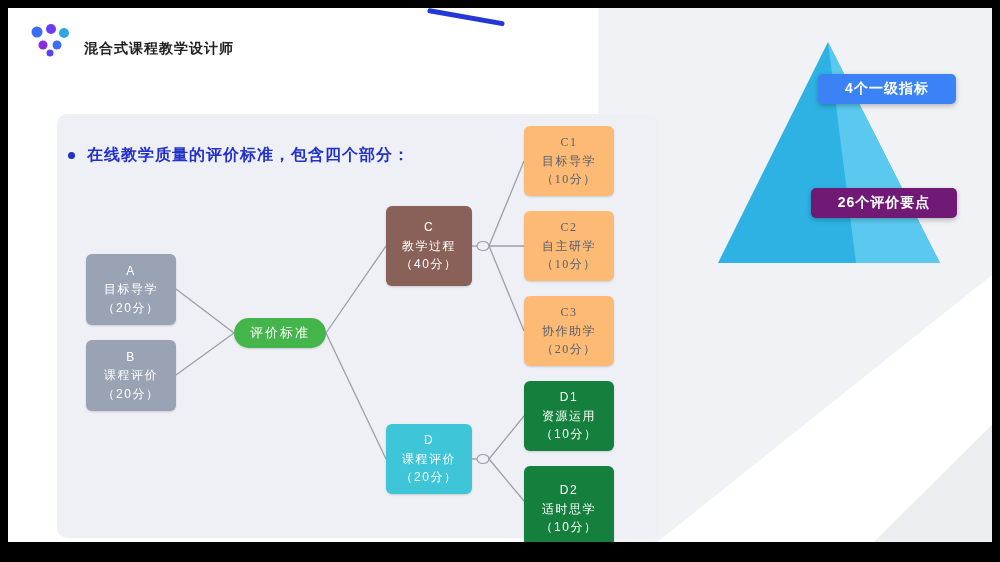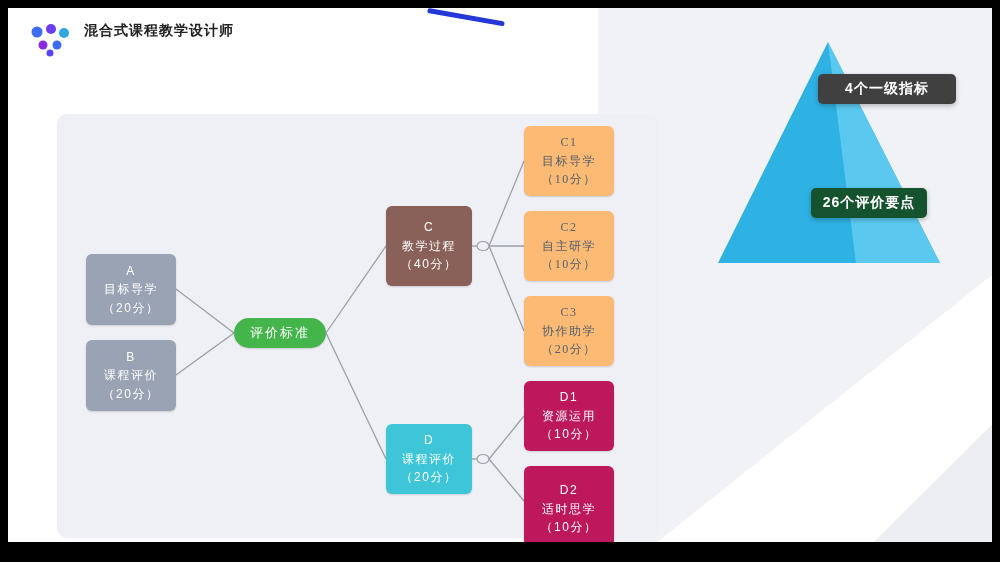--- a/index.html
+++ b/index.html
@@ -18,21 +18,21 @@
   }
   .deco-gray-corner{
     position:absolute;inset:0;background:#eceef1;
     clip-path:polygon(88% 100%, 100% 100%, 100% 78%);
   }
   .blue-slash{
     position:absolute;left:420px;top:0;width:78px;height:5px;background:#2438d8;
     transform:rotate(10deg);transform-origin:left top;border-radius:2px;
   }
   
-  .brand-row{position:absolute;left:20px;top:14px;display:flex;align-items:flex-start;gap:10px;}
+  .brand-row{position:absolute;left:20px;top:14px;display:flex;align-items:flex-end;gap:10px;}
   .brand-text{font-size:14px;font-weight:bold;color:#222;letter-spacing:1px;}
   
   .title-row{position:absolute;left:49px;top:76px;display:flex;align-items:center;gap:10px;}
   .title-square{width:13px;height:13px;background:#111;}
   .page-title{font-size:21px;font-weight:bold;color:#111;letter-spacing:0.5px;}
   
   .panel{
     position:absolute;left:49px;top:106px;width:602px;height:424px;
     background:#eef0f5;border-radius:10px;
   }
@@ -44,32 +44,32 @@
     position:absolute;border-radius:6px;display:flex;flex-direction:column;
     align-items:center;justify-content:center;text-align:center;
     font-size:12px;line-height:1.55;letter-spacing:1.5px;
     box-shadow:0 1px 2px rgba(0,0,0,0.15);
   }
   .node-gray{background:#9aa3b4;color:#fff;}
   .node-green{background:#44b54a;color:#fff;font-size:13px;letter-spacing:2px;border-radius:15px;}
   .node-brown{background:#8a6158;color:#fff;}
   .node-cyan{background:#3ec6d8;color:#fff;}
   .node-light{background:#fdba74;color:#55606e;font-family:Liberation Serif, serif;}
-  .node-yellow{background:#be185d;color:#fff;}
+  .node-yellow{background:#15803d;color:#fff;}
   .connectors{position:absolute;left:0;top:0;width:984px;height:534px;pointer-events:none;}
   
   .pyramid-svg{position:absolute;left:700px;top:26px;width:240px;height:235px;}
   .pyr-label{
     position:absolute;height:30px;border-radius:5px;display:flex;align-items:center;
     justify-content:center;color:#fff;font-size:14px;font-weight:bold;letter-spacing:1px;
     box-shadow:0 2px 5px rgba(0,0,0,0.25);
   }
-  .pyr-green{left:810px;top:66px;width:138px;background:#404040;}
+  .pyr-green{left:810px;top:66px;width:138px;background:#3b82f6;}
   .pyr-purple{left:803px;top:109px;width:146px;background:#7d3f98;}
-  .pyr-yellow{left:803px;top:180px;width:116px;background:#14532d;}
+  .pyr-yellow{left:803px;top:180px;width:146px;background:#701a75;}
 </style>
 </head>
 <body>
 
 <div class="slide">
 
   <div class="deco-gray-main"></div>
   <div class="deco-gray-corner"></div>
   <div class="blue-slash"></div>
 
@@ -81,20 +81,24 @@
       <circle cx="15" cy="23" r="4.5" fill="#8a2be2"></circle>
       <circle cx="29" cy="23" r="4.5" fill="#3a6cf6"></circle>
       <circle cx="22" cy="31" r="3.5" fill="#5b43f0"></circle>
     </svg>
     <span class="brand-text">混合式课程教学设计师</span>
   </div>
 
 
   <div class="panel"></div>
 
+  <div class="intro-row">
+    <span class="intro-dot"></span>
+    <span class="intro-text">在线教学质量的评价标准，包含四个部分：</span>
+  </div>
 
   <svg class="connectors" viewBox="0 0 984 534">
     <g stroke="#9aa0a8" stroke-width="1.3" fill="none">
       <line x1="168" y1="281" x2="226" y2="325"></line>
       <line x1="168" y1="367" x2="226" y2="325"></line>
       <line x1="318" y1="325" x2="378" y2="238"></line>
       <line x1="318" y1="325" x2="378" y2="451"></line>
       <line x1="464" y1="238" x2="469" y2="238"></line>
       <line x1="481" y1="238" x2="516" y2="153"></line>
       <line x1="481" y1="238" x2="516" y2="238"></line>

